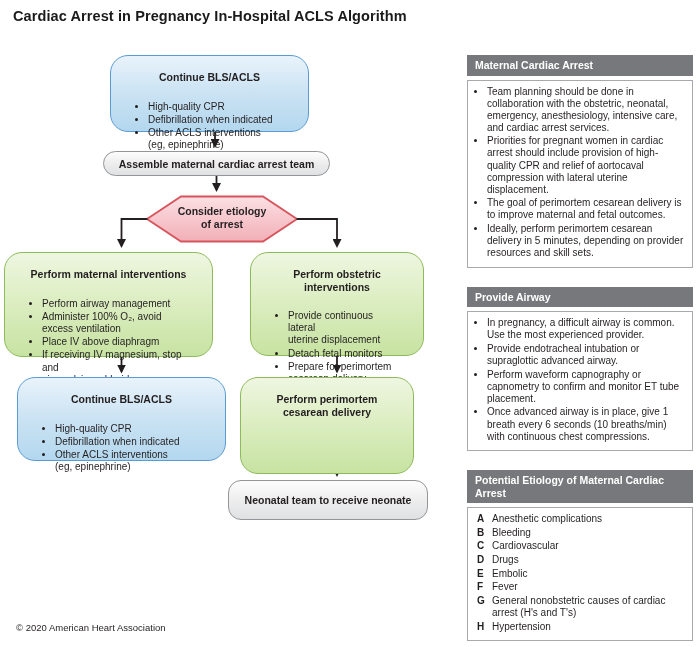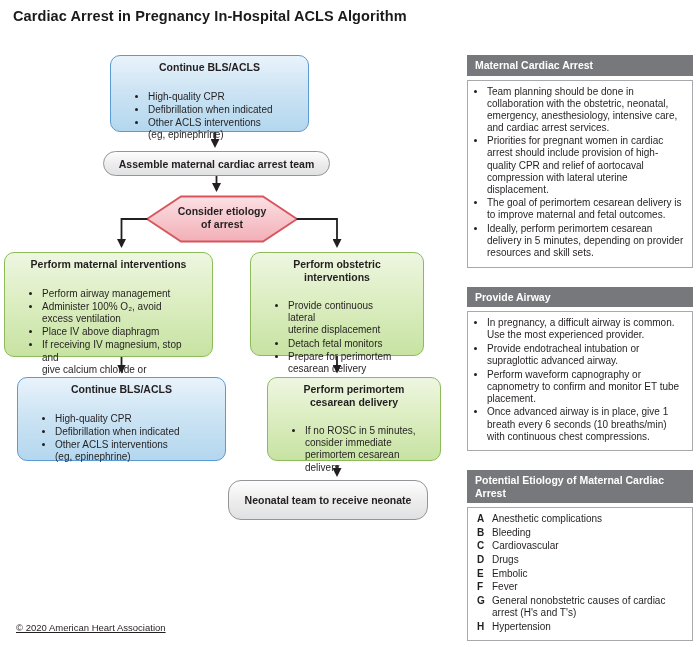--- a/index.html
+++ b/index.html
@@ -7,27 +7,27 @@
     width:700px;height:647px;position:relative;overflow:hidden;
     background:#ffffff;color:#231f20;
     font-family:"Liberation Sans", sans-serif;
     -webkit-font-smoothing:antialiased;
   }
   .page-title{
     position:absolute;left:13px;top:8px;
     font-size:14.5px;font-weight:bold;letter-spacing:.1px;color:#1a1a1a;
   }
   .footer-note{
-    position:absolute;left:16px;top:622px;font-size:9.5px;color:#231f20;text-decoration:underline;
+    position:absolute;left:16px;top:622px;font-size:9.5px;color:#231f20;
   }
 
   
   .node{
     position:absolute;box-sizing:border-box;z-index:2;
-    border-radius:10px;padding:4px 7px 4px 7px;
+    border-radius:18px;padding:14px 7px 4px 7px;
     font-size:10px;line-height:12.2px;color:#231f20;
   }
   .node .node-title{
     font-weight:bold;text-align:center;font-size:10.5px;line-height:12.5px;
     margin:1px 0 2px 0;white-space:pre-line;
   }
   .node ul{margin:17px;padding-left:13px;}
   .node li{white-space:pre-line;margin:0 0 1px 0;}
   .blue{
     background:linear-gradient(180deg, var(--blue-light,#e9f3fb) 0%, #cde4f4 45%, var(--blue-dark,#b3d7ee) 100%);
@@ -143,28 +143,23 @@
 <div class="node blue" style="left:17px;top:377px;width:209px;height:84px">
   <div class="node-title">Continue BLS/ACLS</div>
   <ul>
       <li>High-quality CPR</li>
       <li>Defibrillation when indicated</li>
       <li>Other ACLS interventions
 (eg, epinephrine)</li>
     </ul>
 </div>
 
-<div class="node green" style="left:267px;top:377px;width:174px;height:84px">
+<div class="node green" style="left:240px;top:377px;width:174px;height:97px">
   <div class="node-title">Perform perimortem
 cesarean delivery</div>
-  <ul>
-      <li>If no ROSC in 5 minutes,
-consider immediate
-perimortem cesarean delivery</li>
-    </ul>
 </div>
 
 <div class="pill" style="left:228px;top:480px;width:200px;height:40px">
   <span>Neonatal team to receive neonate</span>
 </div>
 
 <div class="sidebar">
   <div class="sb-section">
     <div class="sb-header">Maternal Cardiac Arrest</div>
     <div class="sb-body">

